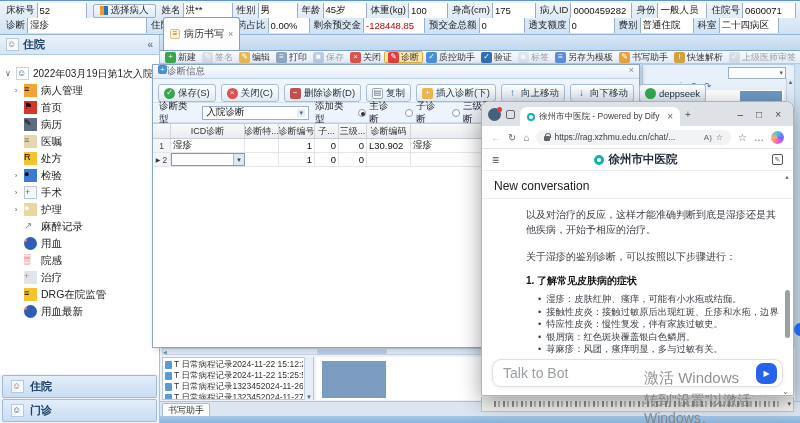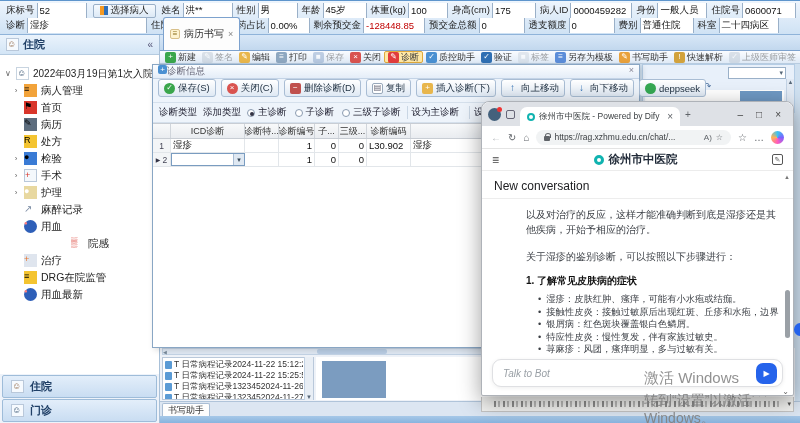--- a/index.html
+++ b/index.html
@@ -151,21 +151,21 @@
                font-size:6px;color:#567;text-align:center;}
 
   
   .dlg{position:absolute;left:152px;top:63px;width:488px;height:284px;background:#eef4fb;border:1px solid #89a6c4;
        box-shadow:2px 2px 6px rgba(0,0,0,.15);display:flex;flex-direction:column;}
   .dlg-title{height:14px;background:linear-gradient(#fbfdff,#e4edf8);border-bottom:1px solid #c3d3e6;
              display:flex;align-items:flex-start;padding:0 5px;}
   [data-icon="diag-dialog"]{background:#4a90d2;width:9px;height:9px}[data-icon="diag-dialog"]::before{content:"+"}
   .dlg-title .t{font-size:9.5px;color:#667;flex:1;}
   .dlg-title .x{font-size:9px;color:#889;}
-  .dlg-tools{height:24px;display:flex;align-items:flex-start;gap:5px;padding:0 5px;border-bottom:1px solid #d5e0ec;}
+  .dlg-tools{height:24px;display:flex;align-items:flex-end;gap:5px;padding:0 5px;border-bottom:1px solid #d5e0ec;}
   .dbtn{display:flex;align-items:center;gap:3px;height:18px;padding:0 5px;border:1px solid #a9bdd4;border-radius:3px;
         background:linear-gradient(#ffffff,#dfe9f4);font-size:9.5px;color:#234;flex:none;}
   .dlg-filter{height:20px;display:flex;align-items:center;gap:6px;padding:0 6px;border-bottom:1px solid #d5e0ec;font-size:9.5px;color:#223;}
   .dsel{width:108px;height:14px;background:#fff;border:1px solid #9ab0c8;display:flex;align-items:center;font-size:9.5px;padding:0 3px;color:#111;}
   .dsel::after{content:"▾";margin-left:auto;font-size:7px;color:#567;background:#e6edf5;padding:0 2px;}
   .radio{display:flex;align-items:center;gap:3px;}
   .rdot{width:8px;height:8px;border:1px solid #8a9bb0;border-radius:50%;background:#fff;position:relative;flex:none;}
   .radio.checked .rdot::after{content:"";position:absolute;left:2px;top:2px;width:4px;height:4px;border-radius:50%;background:#334;}
   .dflat{padding:0 4px;border-left:1px solid #c9d6e4;color:#223;}
   .grid{flex:1;background:#fff;border-top:1px solid #c8cdd4;overflow:hidden;}
@@ -228,21 +228,21 @@
   .msg p{margin:0;font-size:10px;line-height:15px;color:#3b3f45;}
   .msg p.p2{margin-top:12px;}
   .msg h4{margin:10px 0 0;font-size:10px;color:#111;}
   .msg ul{margin:5px 0 0;padding:0 0 0 12px;list-style:none;}
   .msg li{font-size:9.3px;line-height:12.6px;color:#3b3f45;white-space:nowrap;overflow:hidden;}
   .msg li::before{content:"•";margin-right:5px;}
   .cscroll{position:absolute;right:3px;top:118px;width:5px;height:48px;background:#9aa0a6;border-radius:3px;}
   .cscrollup{position:absolute;right:3px;top:2px;font-size:6px;color:#777;}
   .cinput{position:absolute;left:10px;right:10px;bottom:8px;height:28px;background:#fff;border:1px solid #dfe0e3;
           border-radius:9px;box-shadow:0 1px 4px rgba(0,0,0,.07);display:flex;align-items:center;padding:0 5px 0 10px;}
-  .cinput .ph{flex:1;font-size:10px;color:#9aa0a6;font-style:italic;}
+  .cinput .ph{flex:1;font-size:14px;color:#9aa0a6;}
   .send{width:21px;height:21px;border-radius:7px;background:#2563eb;display:flex;align-items:center;justify-content:center;
         color:#fff;font-size:8px;}
   .chev{position:absolute;right:4px;bottom:-1px;font-size:8px;color:#666;}
 
   .garble{position:absolute;left:481px;top:396px;width:313px;height:15px;background:#f4f4f2;border:1px solid #c5c5c5;border-top:none;z-index:30;}
   .garble .noise{height:6px;margin:4px 12px 0;background:repeating-linear-gradient(90deg,rgba(60,60,60,.55) 0 2px,transparent 2px 4px,rgba(60,60,60,.3) 4px 6px,transparent 6px 9px);}
   .garble .gv{position:absolute;right:2px;top:3px;font-size:7px;color:#555;}
   .fab{position:absolute;left:794px;top:322px;width:12px;height:13px;border-radius:50%;background:#2563eb;z-index:45;}
 
   .wmark{position:absolute;left:644px;top:368px;z-index:60;pointer-events:none;}
@@ -378,20 +378,25 @@
             <span class="tic" data-icon="homepage"></span>
             <span class="tlabel">首页</span>
           </div>
 
           <div class="trow" style="padding-left:12px;">
             <span class="texp"></span>
             <span class="tic" data-icon="medical-record"></span>
             <span class="tlabel">病历</span>
           </div>
 
+          <div class="trow" style="padding-left:12px;">
+            <span class="texp"></span>
+            <span class="tic" data-icon="doctor-orders"></span>
+            <span class="tlabel">医嘱</span>
+          </div>
 
           <div class="trow" style="padding-left:12px;">
             <span class="texp"></span>
             <span class="tic" data-icon="prescription"></span>
             <span class="tlabel">处方</span>
           </div>
 
 
           <div class="trow expand" style="padding-left:12px;">
             <span class="texp"></span>
@@ -416,21 +421,21 @@
             <span class="tic" data-icon="anesthesia"></span>
             <span class="tlabel">麻醉记录</span>
           </div>
 
           <div class="trow" style="padding-left:12px;">
             <span class="texp"></span>
             <span class="tic" data-icon="blood"></span>
             <span class="tlabel">用血</span>
           </div>
 
-          <div class="trow" style="padding-left:12px;margin-left:47px;">
+          <div class="trow" style="padding-left:12px;">
             <span class="texp"></span>
             <span class="tic" data-icon="infection"></span>
             <span class="tlabel">院感</span>
           </div>
 
           <div class="trow" style="padding-left:12px;">
             <span class="texp"></span>
             <span class="tic" data-icon="treatment"></span>
             <span class="tlabel">治疗</span>
           </div>
@@ -662,20 +667,23 @@
           </div>
 
           <div class="dbtn">
             <span class="ic" data-icon="deepseek"></span>
             <span>deppseek</span>
           </div>
         </div>
     </div>
     <div class="dlg-filter">
       <span>诊断类型</span>
+      <span class="dsel">
+          <span>入院诊断</span>
+        </span>
       <span>添加类型</span>
       <div style="display:flex;gap:8px;">
 
           <span class="radio checked">
             <span class="rdot"></span>
             <span>主诊断</span>
           </span>
 
           <span class="radio">
             <span class="rdot"></span>
@@ -772,22 +780,22 @@
     <div class="cbody">
       <div class="chead2">New conversation</div>
       <div class="msg">
         <p>以及对治疗的反应，这样才能准确判断到底是湿疹还是其他疾病，开始予相应的治疗。</p>
         <p class="p2">关于湿疹的鉴别诊断，可以按照以下步骤进行：</p>
         <h4>1. 了解常见皮肤病的症状</h4>
         <ul>
 
         <li>湿疹：皮肤红肿、瘙痒，可能有小水疱或结痂。</li>
             <li>接触性皮炎：接触过敏原后出现红斑、丘疹和水疱，边界清晰。</li>
+            <li>特应性皮炎：慢性复发，伴有家族过敏史。</li>
             <li>银屑病：红色斑块覆盖银白色鳞屑。</li>
-            <li>特应性皮炎：慢性复发，伴有家族过敏史。</li>
             <li>荨麻疹：风团，瘙痒明显，多与过敏有关。</li>
           </ul>
       </div>
       <span class="cscrollup">▲</span>
       <div class="cscroll"></div>
     </div>
     <div class="cinput">
       <span class="ph">Talk to Bot</span>
       <span class="send">
           <span>▶</span>

